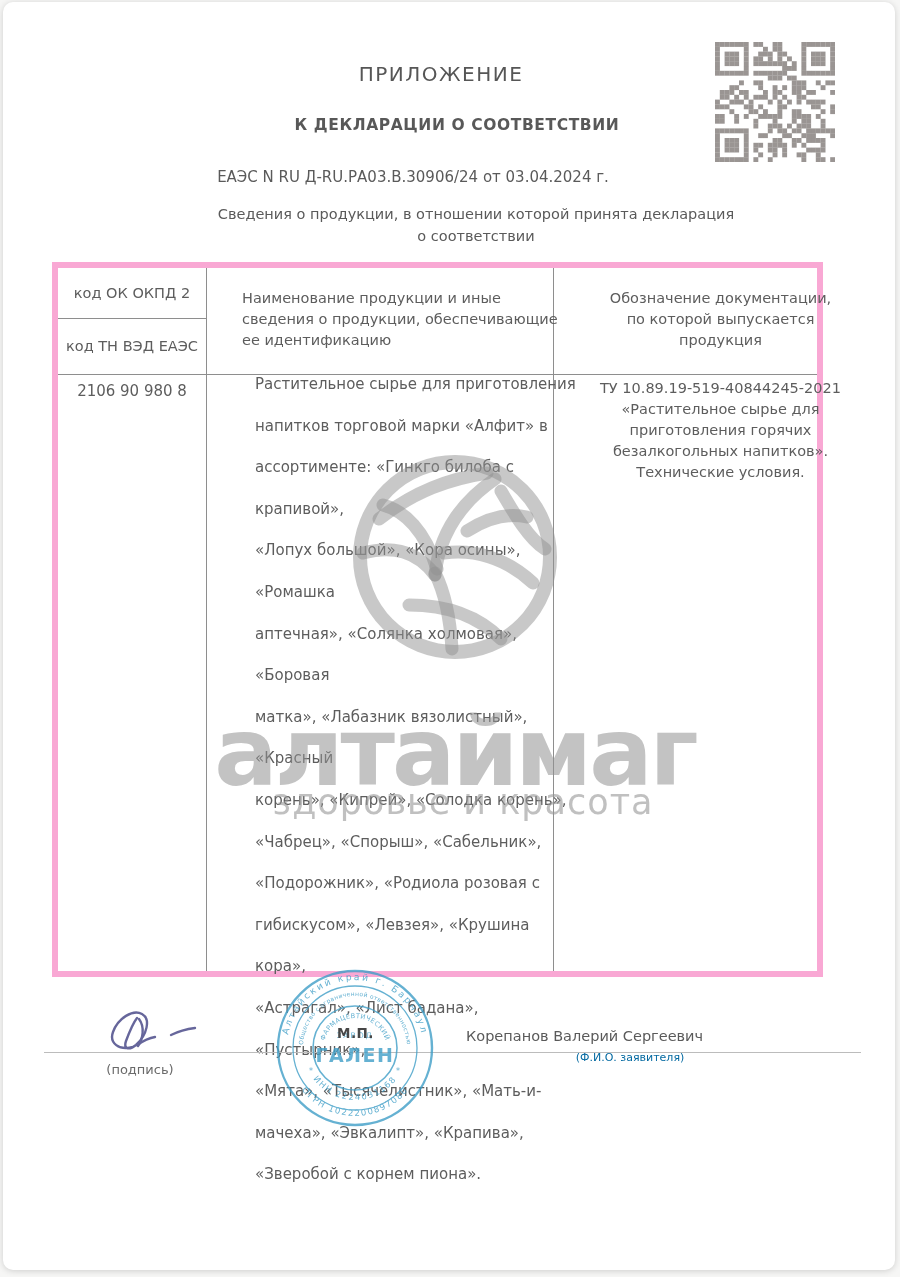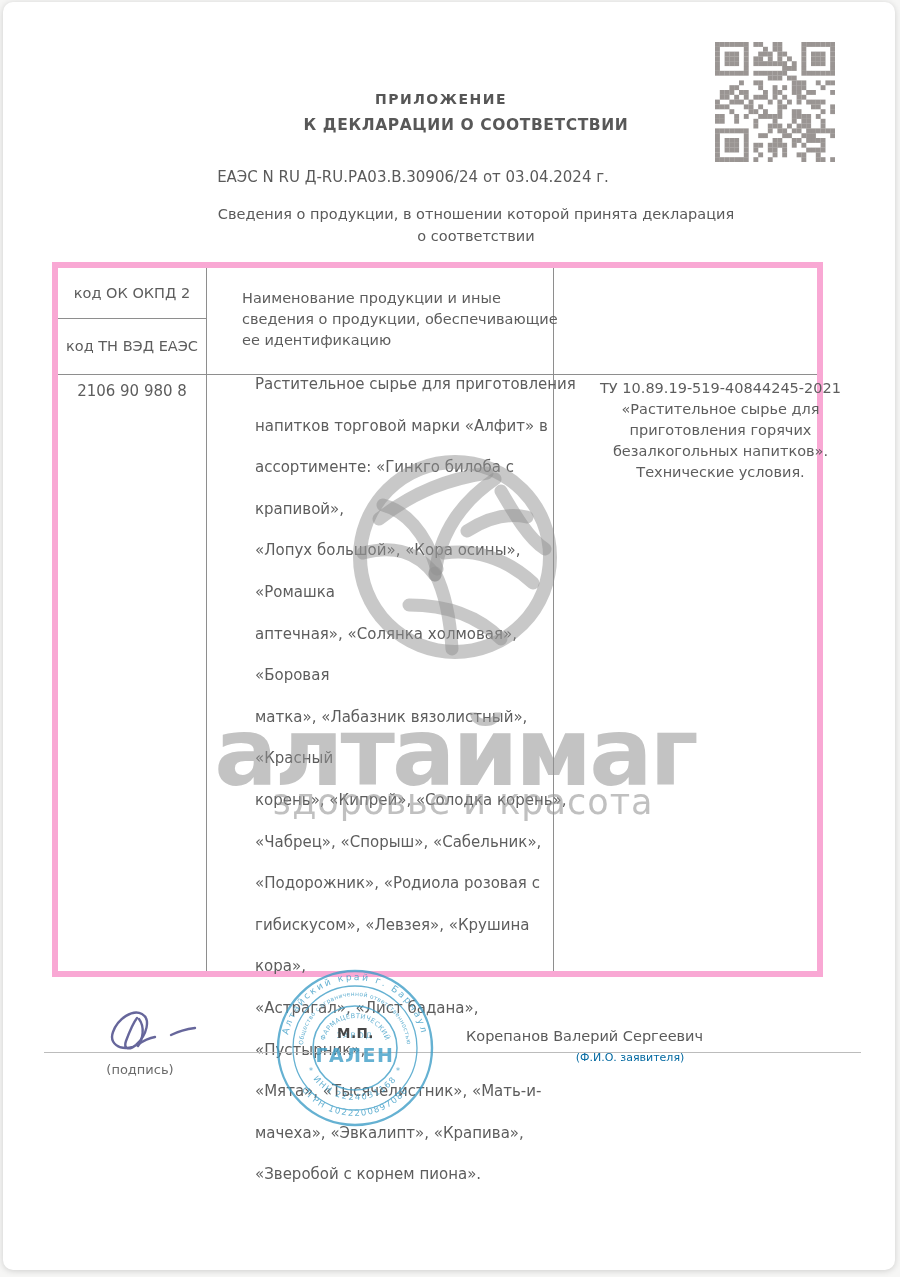--- a/index.html
+++ b/index.html
@@ -12,22 +12,22 @@
   .page{
     position:absolute; inset:2px 5px 7px 3px;
     background:#ffffff; border-radius:10px;
     box-shadow:0 1px 6px rgba(0,0,0,0.16);
   }
   .scan{position:absolute;inset:0;filter:blur(0.25px);color:#5d5d5d;}
   .abs{position:absolute;}
   .ctr{text-align:center;}
   .pre{white-space:pre-line;padding-left:35px;}
 
-  .title1{top:60px;left:0;width:876px;font-size:14px;font-weight:bold;letter-spacing:1.5px;color:#565656;margin-top:29px;}
-  .title2{top:114px;left:17px;width:796px;font-size:15.5px;font-weight:bold;letter-spacing:0.6px;color:#585858;padding-left:48px;}
+  .title1{top:60px;left:0;width:876px;font-size:20px;font-weight:normal;letter-spacing:1.5px;color:#565656;}
+  .title2{top:114px;left:8px;width:796px;font-size:15.5px;font-weight:bold;letter-spacing:0.6px;color:#585858;padding-left:48px;}
   .declno{top:166px;left:0;width:820px;font-size:15px;color:#5a5a5a;}
   .intro{top:201px;left:0;width:876px;font-size:14.5px;line-height:22px;color:#5a5a5a;}
 
   .qr{top:40px;left:712px;width:120px;height:120px;}
 
   
   .tbl{top:260px;left:49px;width:759px;height:703px;border:6px solid #f9a8d4;}
   .tbl .vline{position:absolute;top:0;bottom:0;width:1px;background:#8e8e8e;}
   .tbl .v1{left:148px;} .tbl .v2{left:495px;}
   .tbl .hline{position:absolute;left:0;right:0;top:106px;height:1px;background:#8e8e8e;}
@@ -380,20 +380,23 @@
       <div class="vline v1"></div>
       <div class="vline v2"></div>
       <div class="hline"></div>
       <div class="hsub"></div>
 
       <div class="cell c1t">код ОК ОКПД 2</div>
       <div class="cell c1b">код ТН ВЭД ЕАЭС</div>
       <div class="cell c2h pre">Наименование продукции и иные
 сведения о продукции, обеспечивающие
 ее идентификацию</div>
+      <div class="cell c3h pre">Обозначение документации,
+по которой выпускается
+продукция</div>
 
       <div class="cell c1body">2106 90 980 8</div>
       <div class="cell c2body pre">Растительное сырье для приготовления
 напитков торговой марки «Алфит» в
 ассортименте: «Гинкго билоба с крапивой»,
 «Лопух большой», «Кора осины», «Ромашка
 аптечная», «Солянка холмовая», «Боровая
 матка», «Лабазник вязолистный», «Красный
 корень», «Кипрей», «Солодка корень»,
 «Чабрец», «Спорыш», «Сабельник»,

